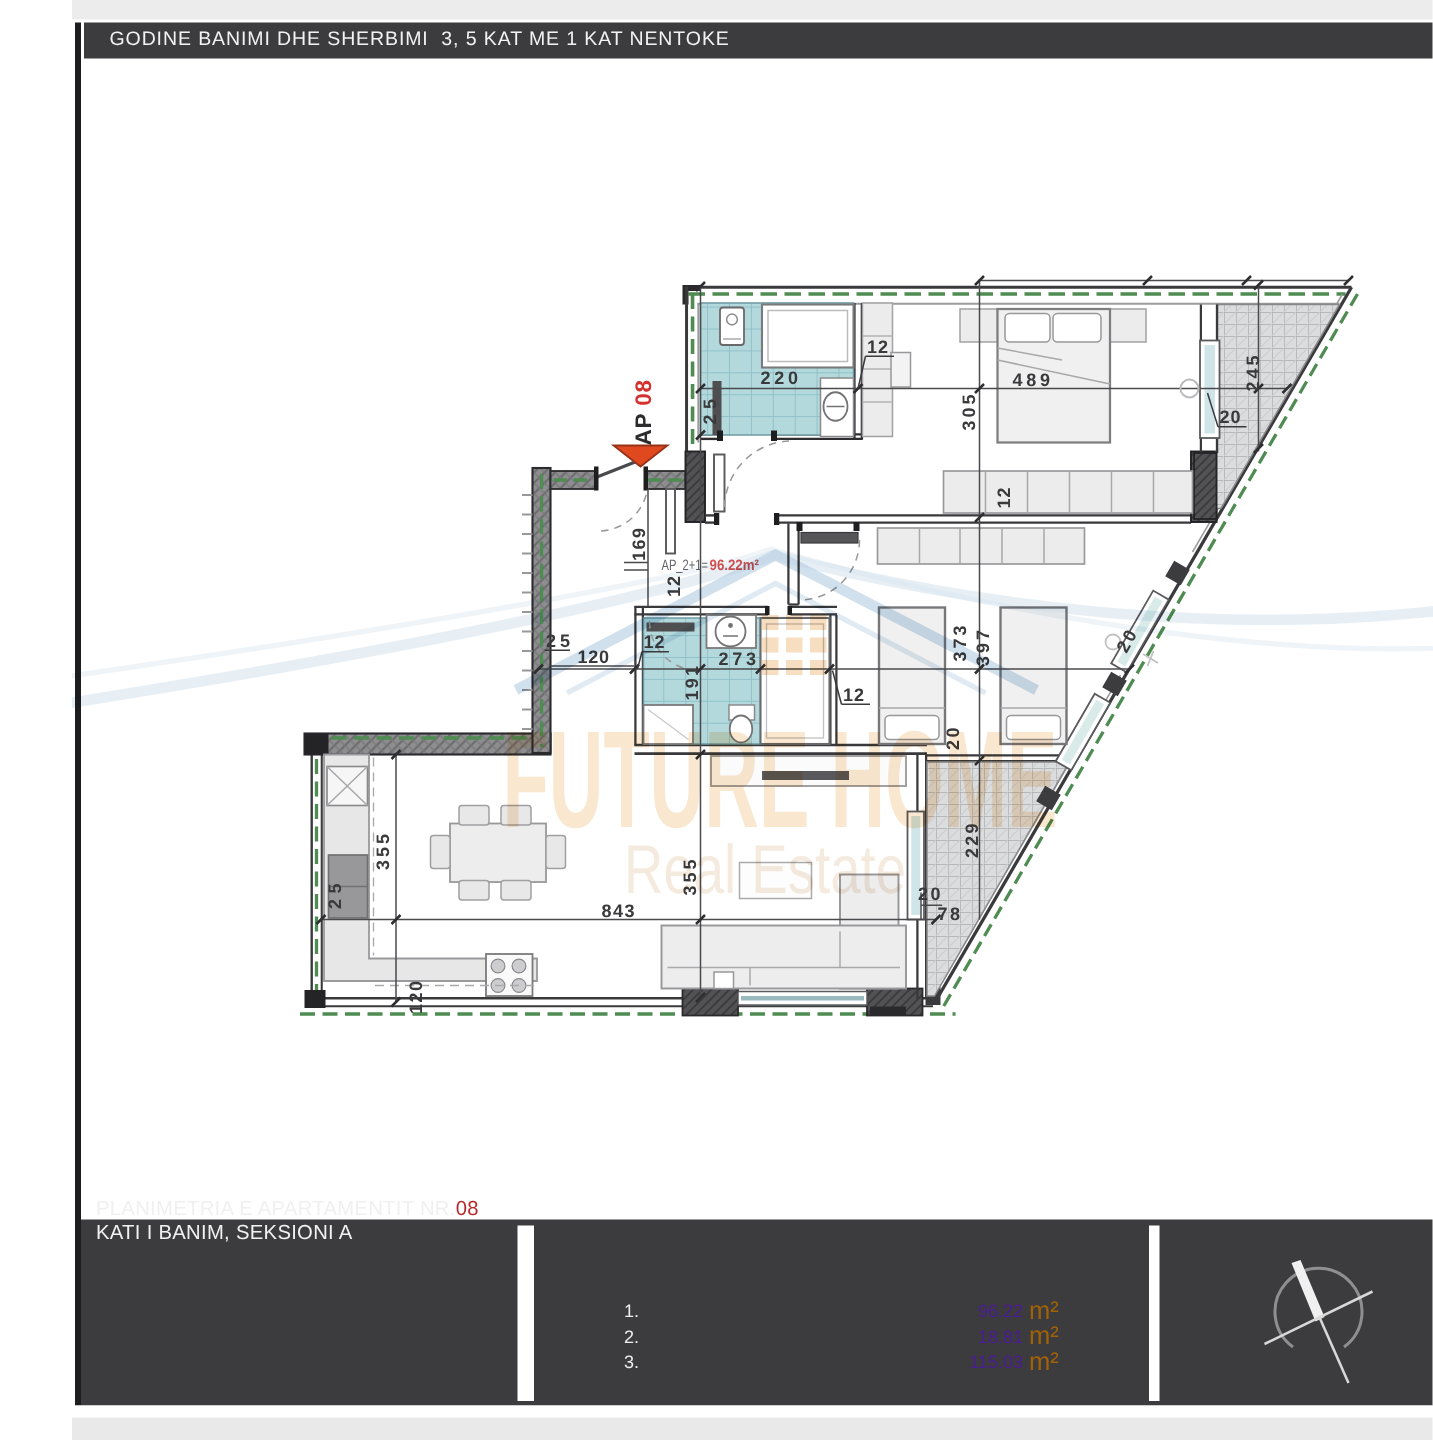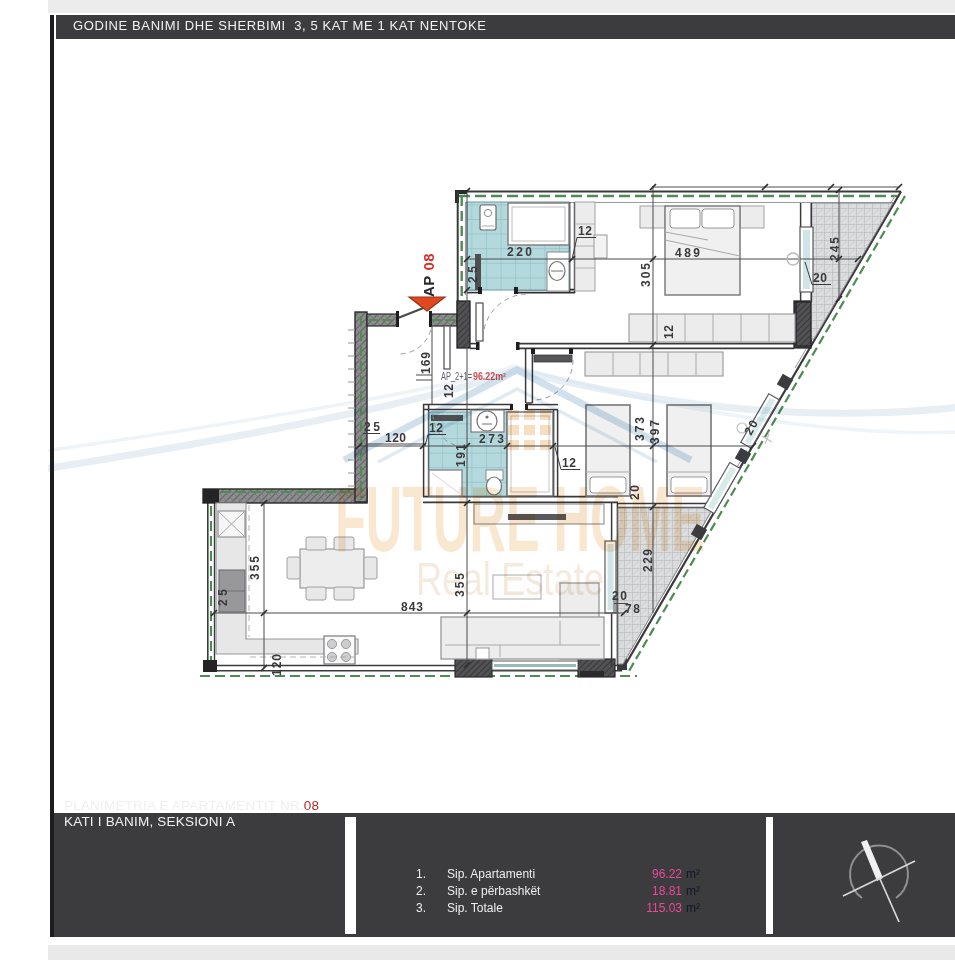--- a/index.html
+++ b/index.html
@@ -519,25 +519,24 @@
 
   <div class="abs" style="left:297px;top:817px;width:11px;height:117px;background:#ffffff;"></div>
 
   <div class="abs" style="left:718px;top:817px;width:7px;height:117px;background:#ffffff;"></div>
 
   <div class="abs" style="left:16px;top:798px;width:290px;color:#f0f0f0;font-size:13.5px;letter-spacing:0.2px;line-height:15.5px;">PLANIMETRIA E APARTAMENTIT NR.<span style="color:#b6292b;">08</span><br>KATI I BANIM, SEKSIONI A</div>
 
 
   <div class="abs" style="left:368px;top:866px;width:20px;color:#ededed;font-size:12px;line-height:16.8px;">1.<br>2.<br>3.</div>
 
-  <div class="abs" style="left:399px;top:866px;width:200px;color:#ededed;font-size:12px;line-height:16.8px;">Sip. Apartamenti<br>Sip. e përbashkët<br>Sip. Totale</div>
-
-  <div class="abs" style="left:534px;top:866px;width:100px;color:#ec4899;font-size:12px;line-height:16.8px;text-align:right;">96.22<br>18.81<br>115.03</div>
-
-  <div class="abs" style="left:638px;top:866px;width:30px;color:#0f172a;font-size:12px;line-height:16.8px;">m²<br>m²<br>m²</div>
+
+  <div class="abs" style="left:534px;top:866px;width:100px;color:#4c1d95;font-size:12px;line-height:16.8px;text-align:right;">96.22<br>18.81<br>115.03</div>
+
+  <div class="abs" style="left:638px;top:866px;width:30px;color:#a16207;font-size:17px;line-height:16.8px;">m²<br>m²<br>m²</div>
 
   <svg class="abs" style="left:770px;top:820px;" width="130" height="120" viewBox="0 0 130 120">
     <path d="M 44 78 A 29 29 0 1 1 78 78" fill="none" stroke="#8f8f91" stroke-width="2"></path>
     <polygon points="43,22 49,20 65,58 59,61" fill="#f0f0f0"></polygon>
     <line x1="62" y1="59" x2="81" y2="102" stroke="#d8d8d8" stroke-width="1.7"></line>
     <line x1="25" y1="76" x2="97" y2="41" stroke="#d8d8d8" stroke-width="1.7"></line>
   </svg>
 
   <div class="abs" style="left:0;top:937px;width:955px;height:8px;background:#ffffff;"></div>
   <div class="abs" style="left:0;top:945px;width:955px;height:15px;background:#e9e9e9;"></div>

